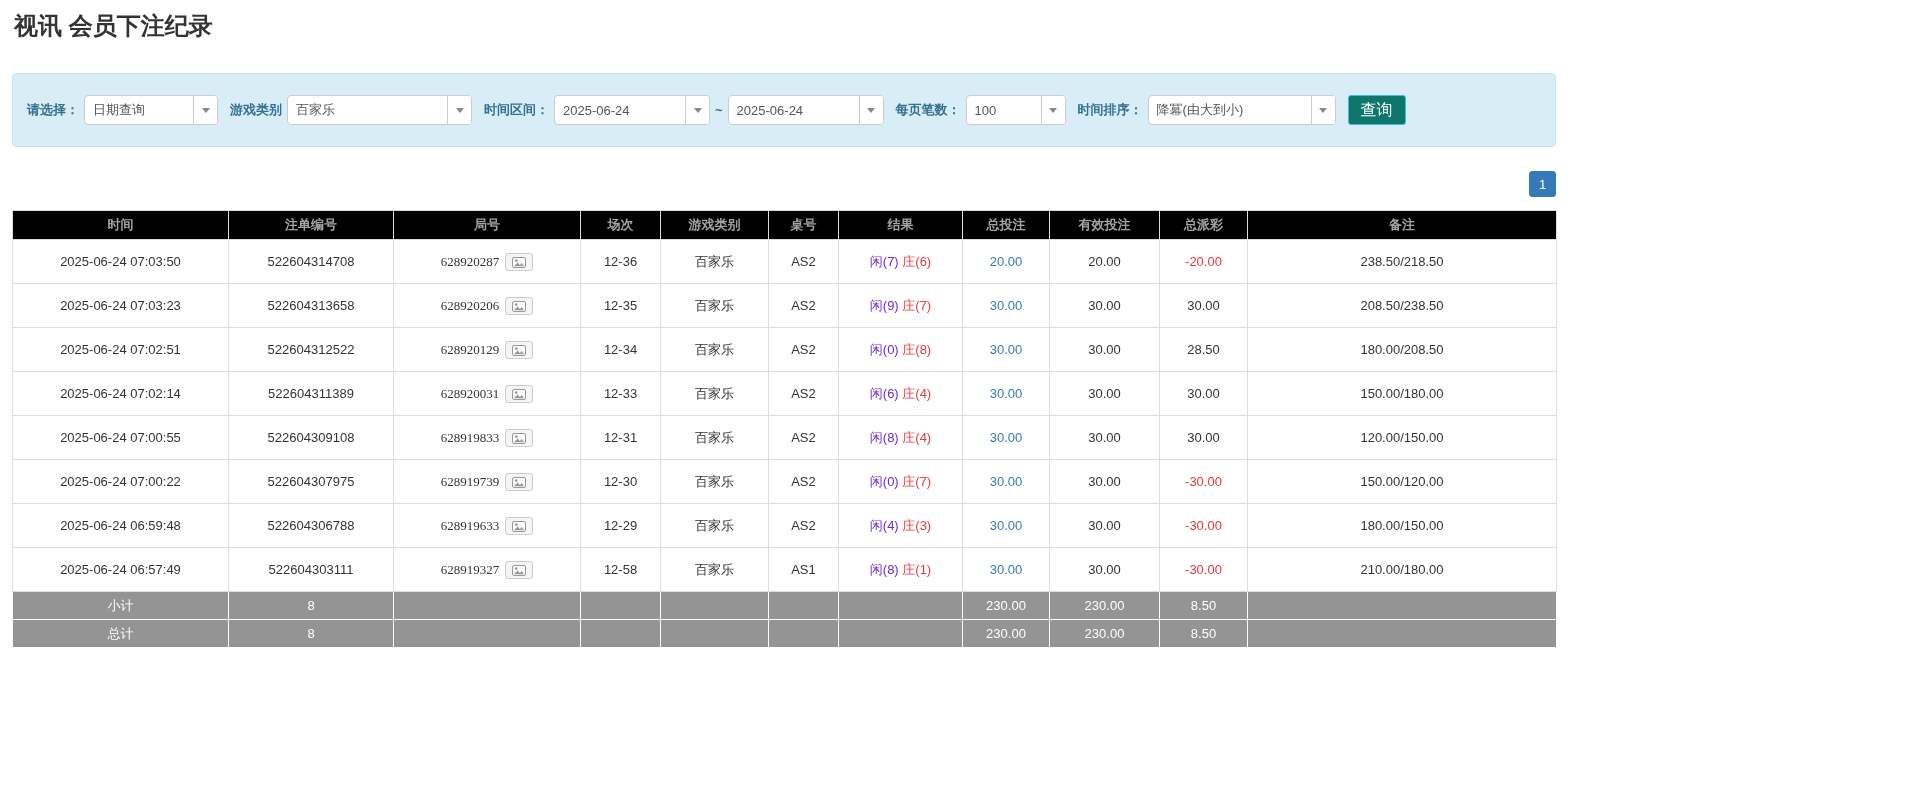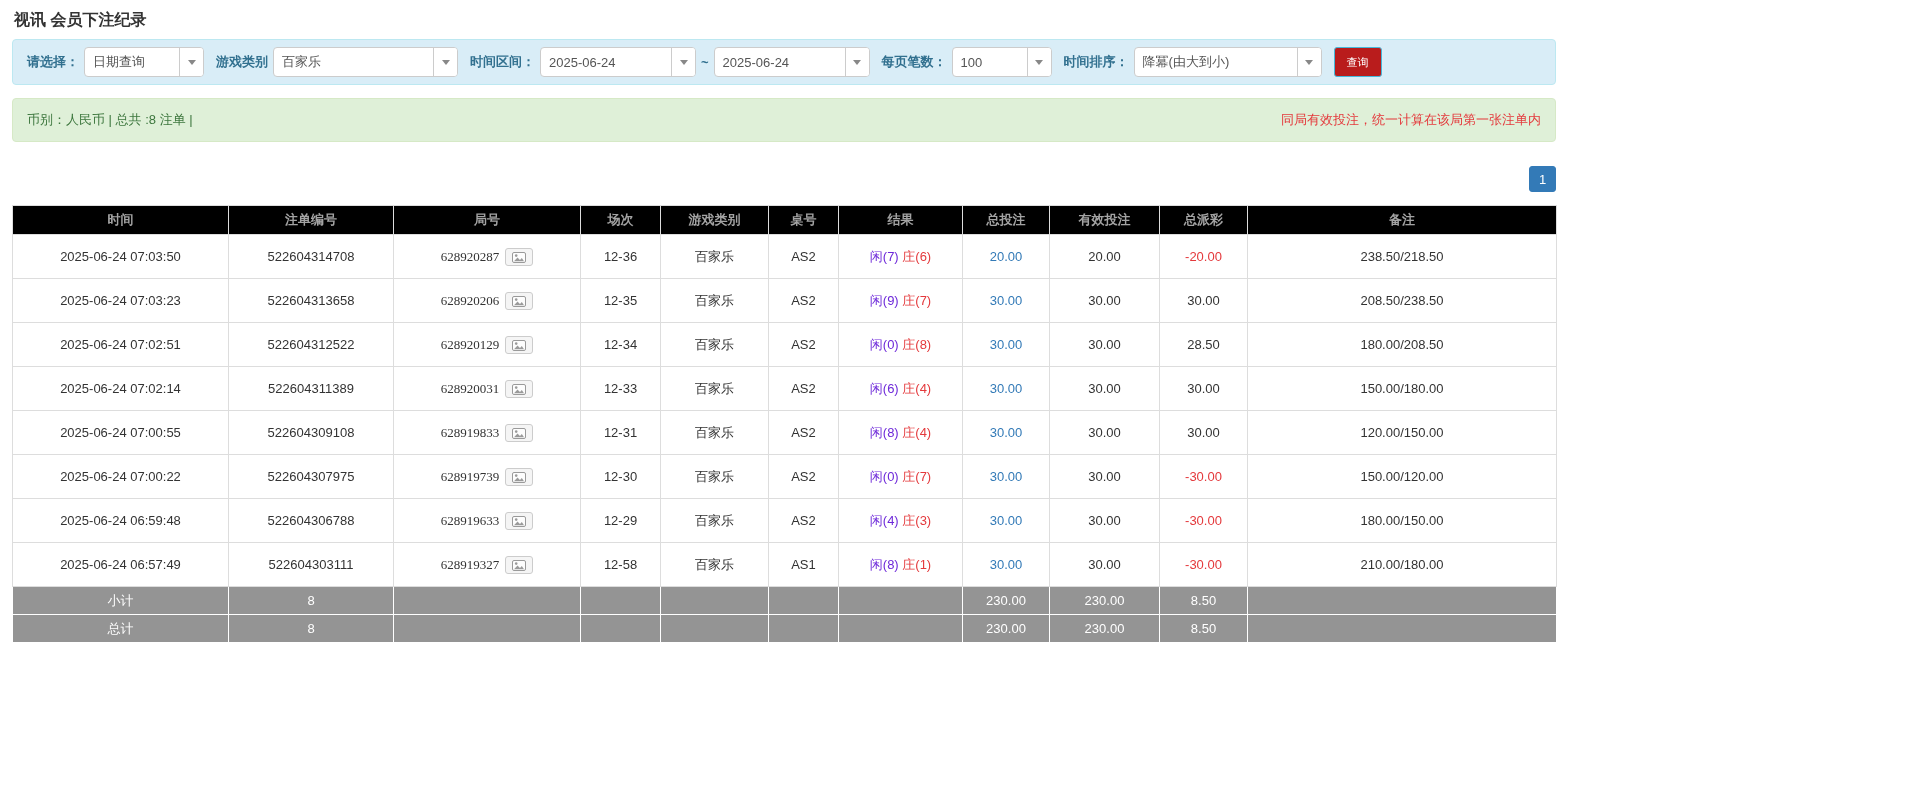--- a/index.html
+++ b/index.html
@@ -5,34 +5,34 @@
   * { box-sizing: border-box; }
   html, body { margin: 0; padding: 0; background: #fff; }
   body {
     font-family: "Liberation Sans", "DejaVu Sans", sans-serif;
     color: #333;
     font-size: 13px;
   }
   .container { width: 1544px; margin-left: 12px; padding-top: 4px; }
 
   .page-title {
-    font-size: 16px;
+    font-size: 24px;
     font-weight: 600;
     color: #333;
-    margin: 6px 0 8px 2px;
+    margin: 6px 0 31px 2px;
   }
 
   
   .filter-bar {
     display: flex;
     align-items: center;
     background: #d9edf7;
     border: 1px solid #bce8f1;
     border-radius: 4px;
-    padding: 7px 14px;
+    padding: 21px 14px;
     gap: 12px;
   }
   .filter-group { display: flex; align-items: center; gap: 5px; }
   .filter-label {
     color: #31708f;
     font-weight: bold;
     font-size: 13px;
     white-space: nowrap;
   }
   .select {
@@ -62,31 +62,31 @@
     align-items: center;
     justify-content: center;
     background: #fff;
   }
   .caret {
     width: 0; height: 0;
     border-left: 4px solid transparent;
     border-right: 4px solid transparent;
     border-top: 5px solid #888;
   }
-  .w134 { width: 120px; text-align: center; }
+  .w134 { width: 134px; text-align: center; }
   .w185 { width: 185px; }
   .w156 { width: 156px; }
   .w100 { width: 100px; gap: 31px; }
   .w160 { width: 188px; }
   .tilde { color: #31708f; font-weight: bold; }
   .search-btn {
-    background: #b91c1c;
+    background: #0f766e;
     border: 1px solid #46b8da;
     color: #fff;
-    font-size: 11px;
+    font-size: 16px;
     height: 30px;
     padding: 0 12px;
     border-radius: 3px;
     cursor: pointer;
     font-family: inherit;
   }
 
   
   .summary-bar {
     margin-top: 13px;
@@ -224,24 +224,20 @@
         <span class="val">降冪(由大到小)</span>
         <span class="caret-box">
             <span class="caret"></span>
           </span>
       </div>
     </div>
 
     <button class="search-btn" type="button">查询</button>
   </div>
 
-  <div class="summary-bar">
-    <span class="summary-left">币别：人民币 | 总共 :8 注单 |</span>
-    <span class="summary-right">同局有效投注，统一计算在该局第一张注单内</span>
-  </div>
 
   <div class="pagination">
     <button class="page-btn" type="button">1</button>
   </div>
 
   <table>
     <colgroup>
       <col style="width:216px">
         <col style="width:165px">
         <col style="width:187px">

